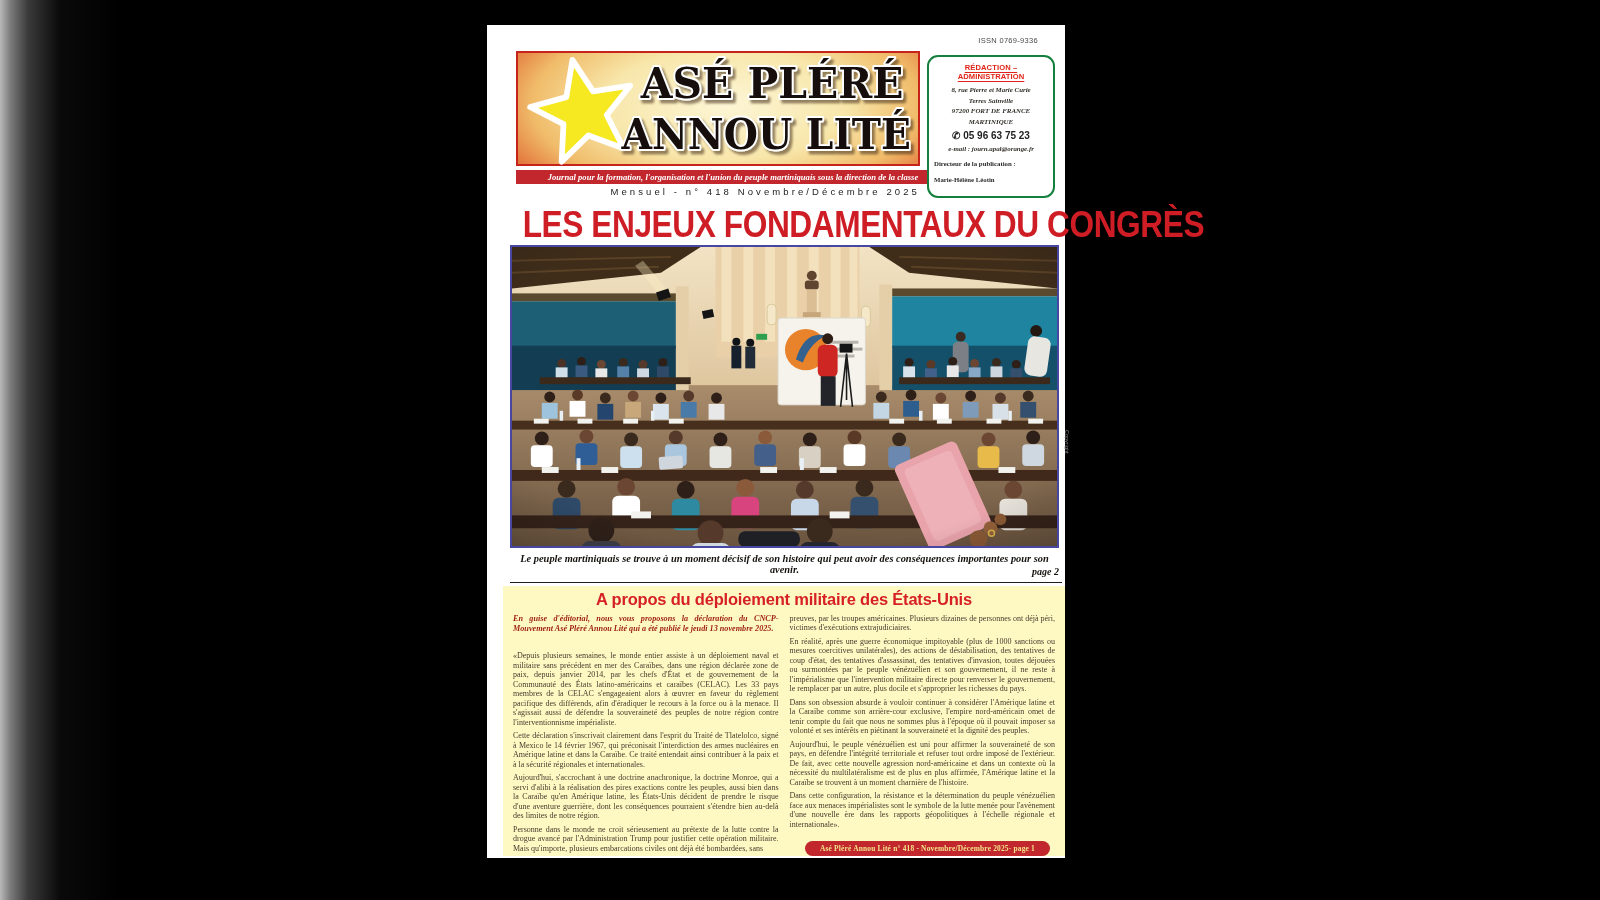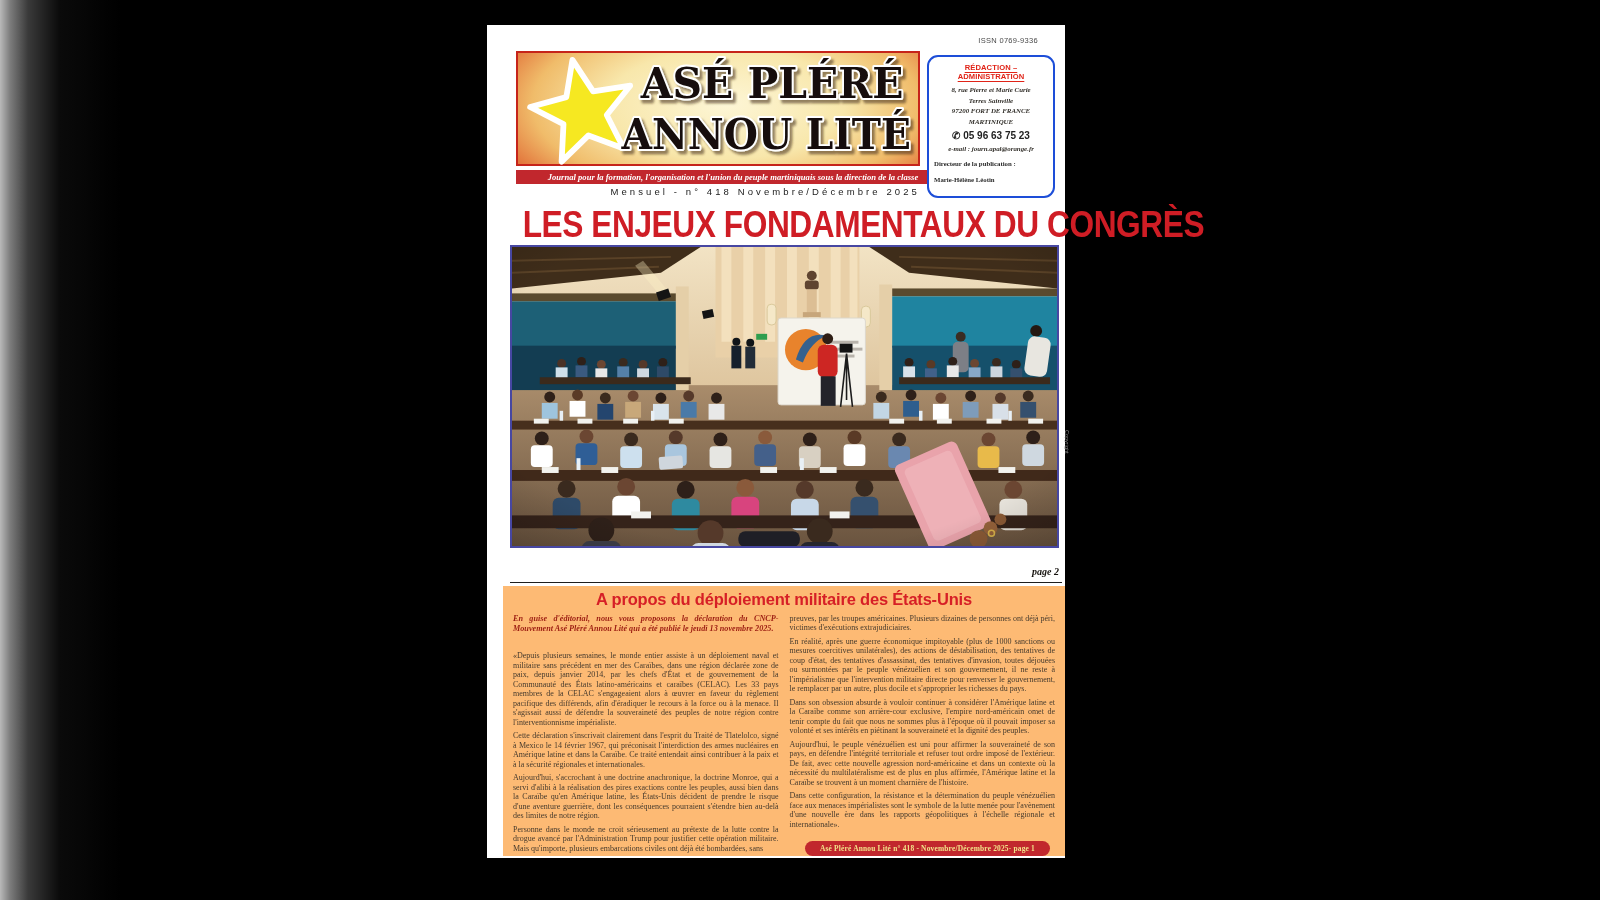--- a/index.html
+++ b/index.html
@@ -21,21 +21,21 @@
     fill:#17100a;stroke:#ffffff;stroke-width:4px;paint-order:stroke;stroke-linejoin:round;}
 
   .tagline{position:absolute;left:29px;top:145px;width:404px;height:14px;background:#c1272d;
     color:#fff;font-family:"Liberation Serif",serif;font-style:italic;font-weight:bold;
     font-size:8.6px;line-height:14px;text-align:center;padding-left:15px;}
   .issueline{position:absolute;left:29px;top:161px;width:404px;text-align:right;
     font-weight:normal;font-size:9.5px;letter-spacing:3.1px;color:#1c1c1c;}
 
   
   .adminbox{position:absolute;left:440px;top:30px;width:128px;height:143px;box-sizing:border-box;
-    border:2px solid #1d4ed8;border-radius:11px;background:#fff;padding:6px 5px 4px 5px;text-align:center;}
+    border:2px solid #15803d;border-radius:11px;background:#fff;padding:6px 5px 4px 5px;text-align:center;}
   .adminbox .abtitle{color:#e02317;font-weight:bold;font-size:7.6px;text-decoration:underline;
     text-underline-offset:2px;margin-bottom:4px;letter-spacing:.1px;}
   .adminbox .addr{font-family:"Liberation Serif",serif;font-style:italic;font-weight:bold;
     font-size:6.9px;color:#33302b;line-height:1.55;}
   .adminbox .phone{font-weight:bold;font-size:10px;color:#222;margin-top:2px;}
   .adminbox .email{font-family:"Liberation Serif",serif;font-style:italic;font-weight:bold;
     font-size:6.9px;color:#33302b;margin-top:4px;}
   .adminbox .dir{font-family:"Liberation Serif",serif;font-weight:bold;font-size:6.8px;color:#2b2b2b;
     text-align:left;margin-top:8px;}
   .adminbox .dirname{font-family:"Liberation Serif",serif;font-weight:bold;font-size:6.8px;color:#2b2b2b;
@@ -50,21 +50,21 @@
   .photo svg{display:block;width:100%;height:100%;}
   .credit{position:absolute;left:577px;top:405px;writing-mode:vertical-rl;font-size:5.5px;color:#8a8a8a;}
 
   .caption{position:absolute;left:23px;top:528px;width:549px;text-align:center;
     font-family:"Liberation Serif",serif;font-style:italic;font-weight:bold;font-size:10.4px;color:#15120e;}
   .pageref{position:absolute;left:23px;top:541px;width:549px;text-align:right;
     font-family:"Liberation Serif",serif;font-style:italic;font-weight:bold;font-size:10px;color:#15120e;}
 
   .rule{position:absolute;left:23px;top:557px;width:552px;border-top:1.6px solid #1e1e1e;}
 
-  .edbox{position:absolute;left:16px;top:561px;width:562px;height:270px;background:#fdba74;
+  .edbox{position:absolute;left:16px;top:561px;width:562px;height:270px;background:#fef9c3;
     box-sizing:border-box;padding:5px 10px 4px 10px;overflow:hidden;}
   .edtitle{text-align:center;color:#d61f26;font-weight:bold;font-size:16.5px;line-height:1.08;
     letter-spacing:-.2px;}
   .edcols{display:flex;gap:11px;margin-top:5px;}
   .edcol{flex:1;}
   .intro{font-family:"Liberation Serif",serif;font-style:italic;font-weight:bold;font-size:8.2px;
     line-height:9.8px;color:#9c1d12;text-align:justify;margin:0 0 18px 0;}
   .edcol p.body{font-family:"Liberation Serif",serif;font-size:8px;line-height:9.5px;color:#453a2d;
     text-align:justify;margin:0 0 4px 0;}
 
@@ -361,20 +361,21 @@
           <circle cx="482" cy="285" r="7" fill="#94613a"></circle>
         <circle cx="492" cy="276" r="6" fill="#8a5a36"></circle>
         <circle cx="483" cy="290" r="3" fill="none" stroke="#d8b24a" stroke-width="1.6"></circle>
       </g>
 
       <rect x="0" y="0" width="549" height="303" fill="url(#vign)"></rect>
     </svg>
   </div>
   <div class="credit">Copyright</div>
 
+  <div class="caption">Le peuple martiniquais se trouve à un moment décisif de son histoire qui peut avoir des conséquences importantes pour son avenir.</div>
   <div class="pageref">page 2</div>
 
   <div class="rule"></div>
 
   <div class="edbox">
     <div class="edtitle">
       <div>A propos du déploiement militaire des États-Unis</div>
     </div>
     <div class="edcols">
       <div class="edcol">

